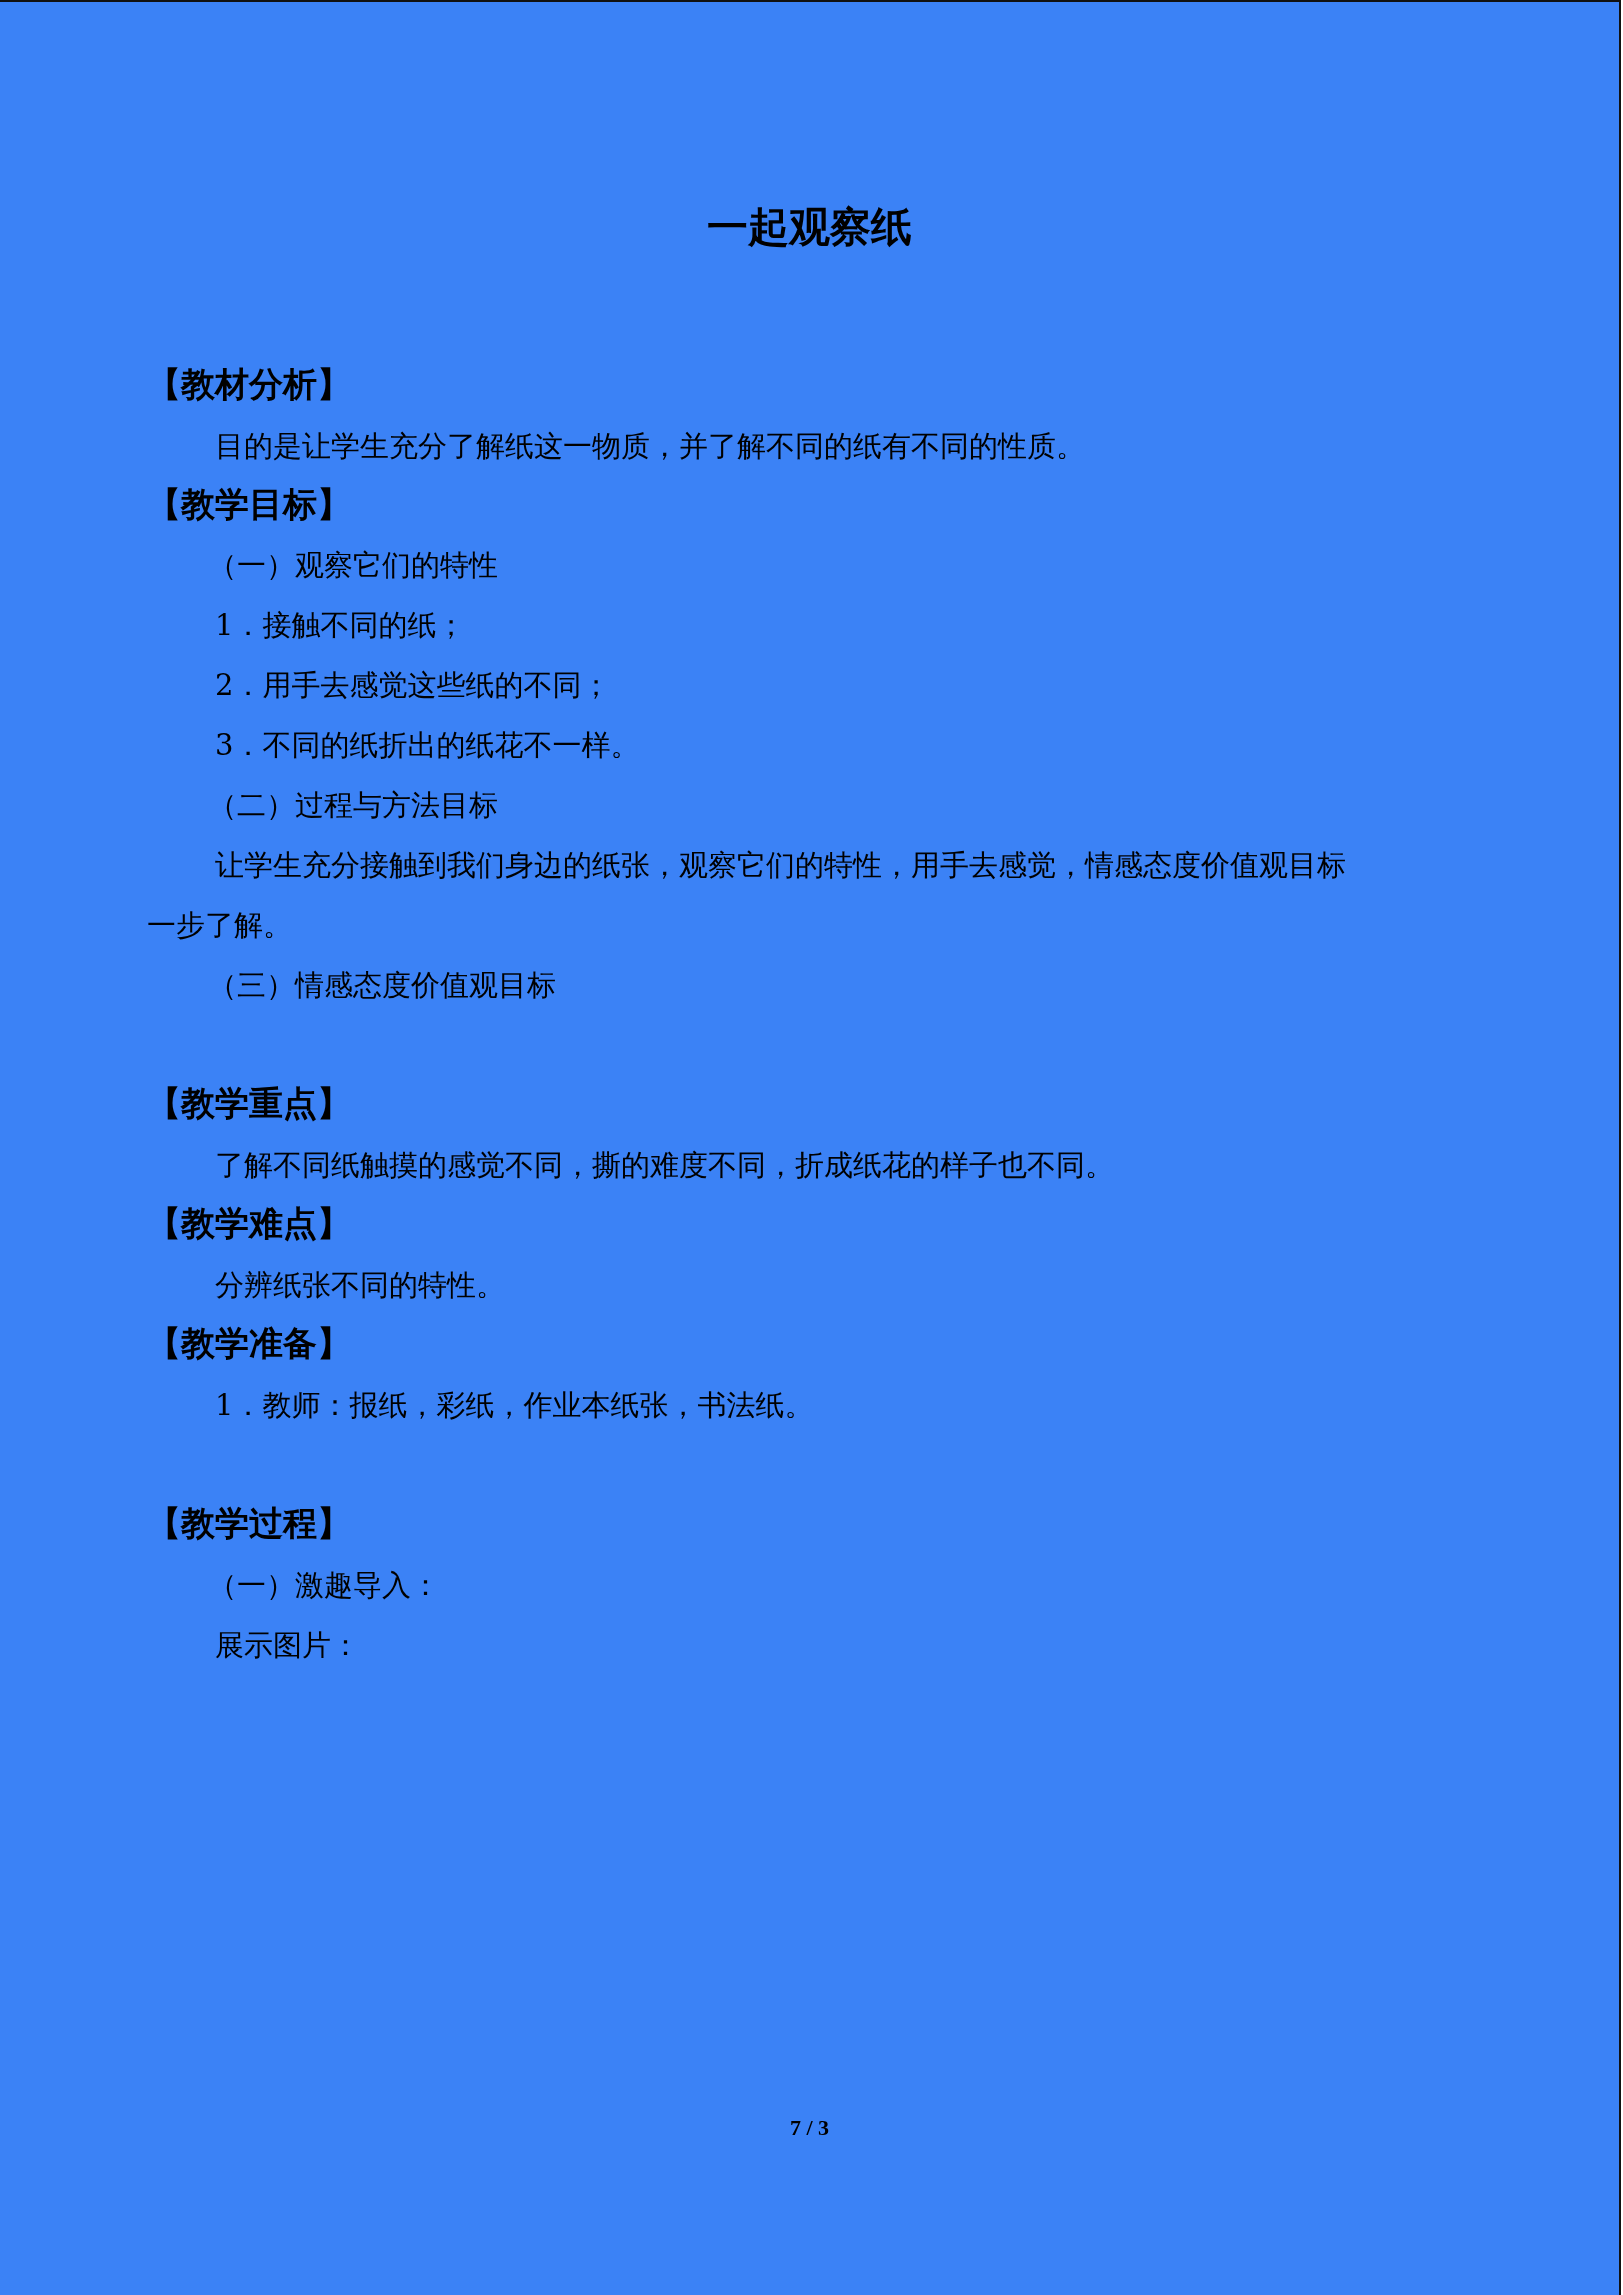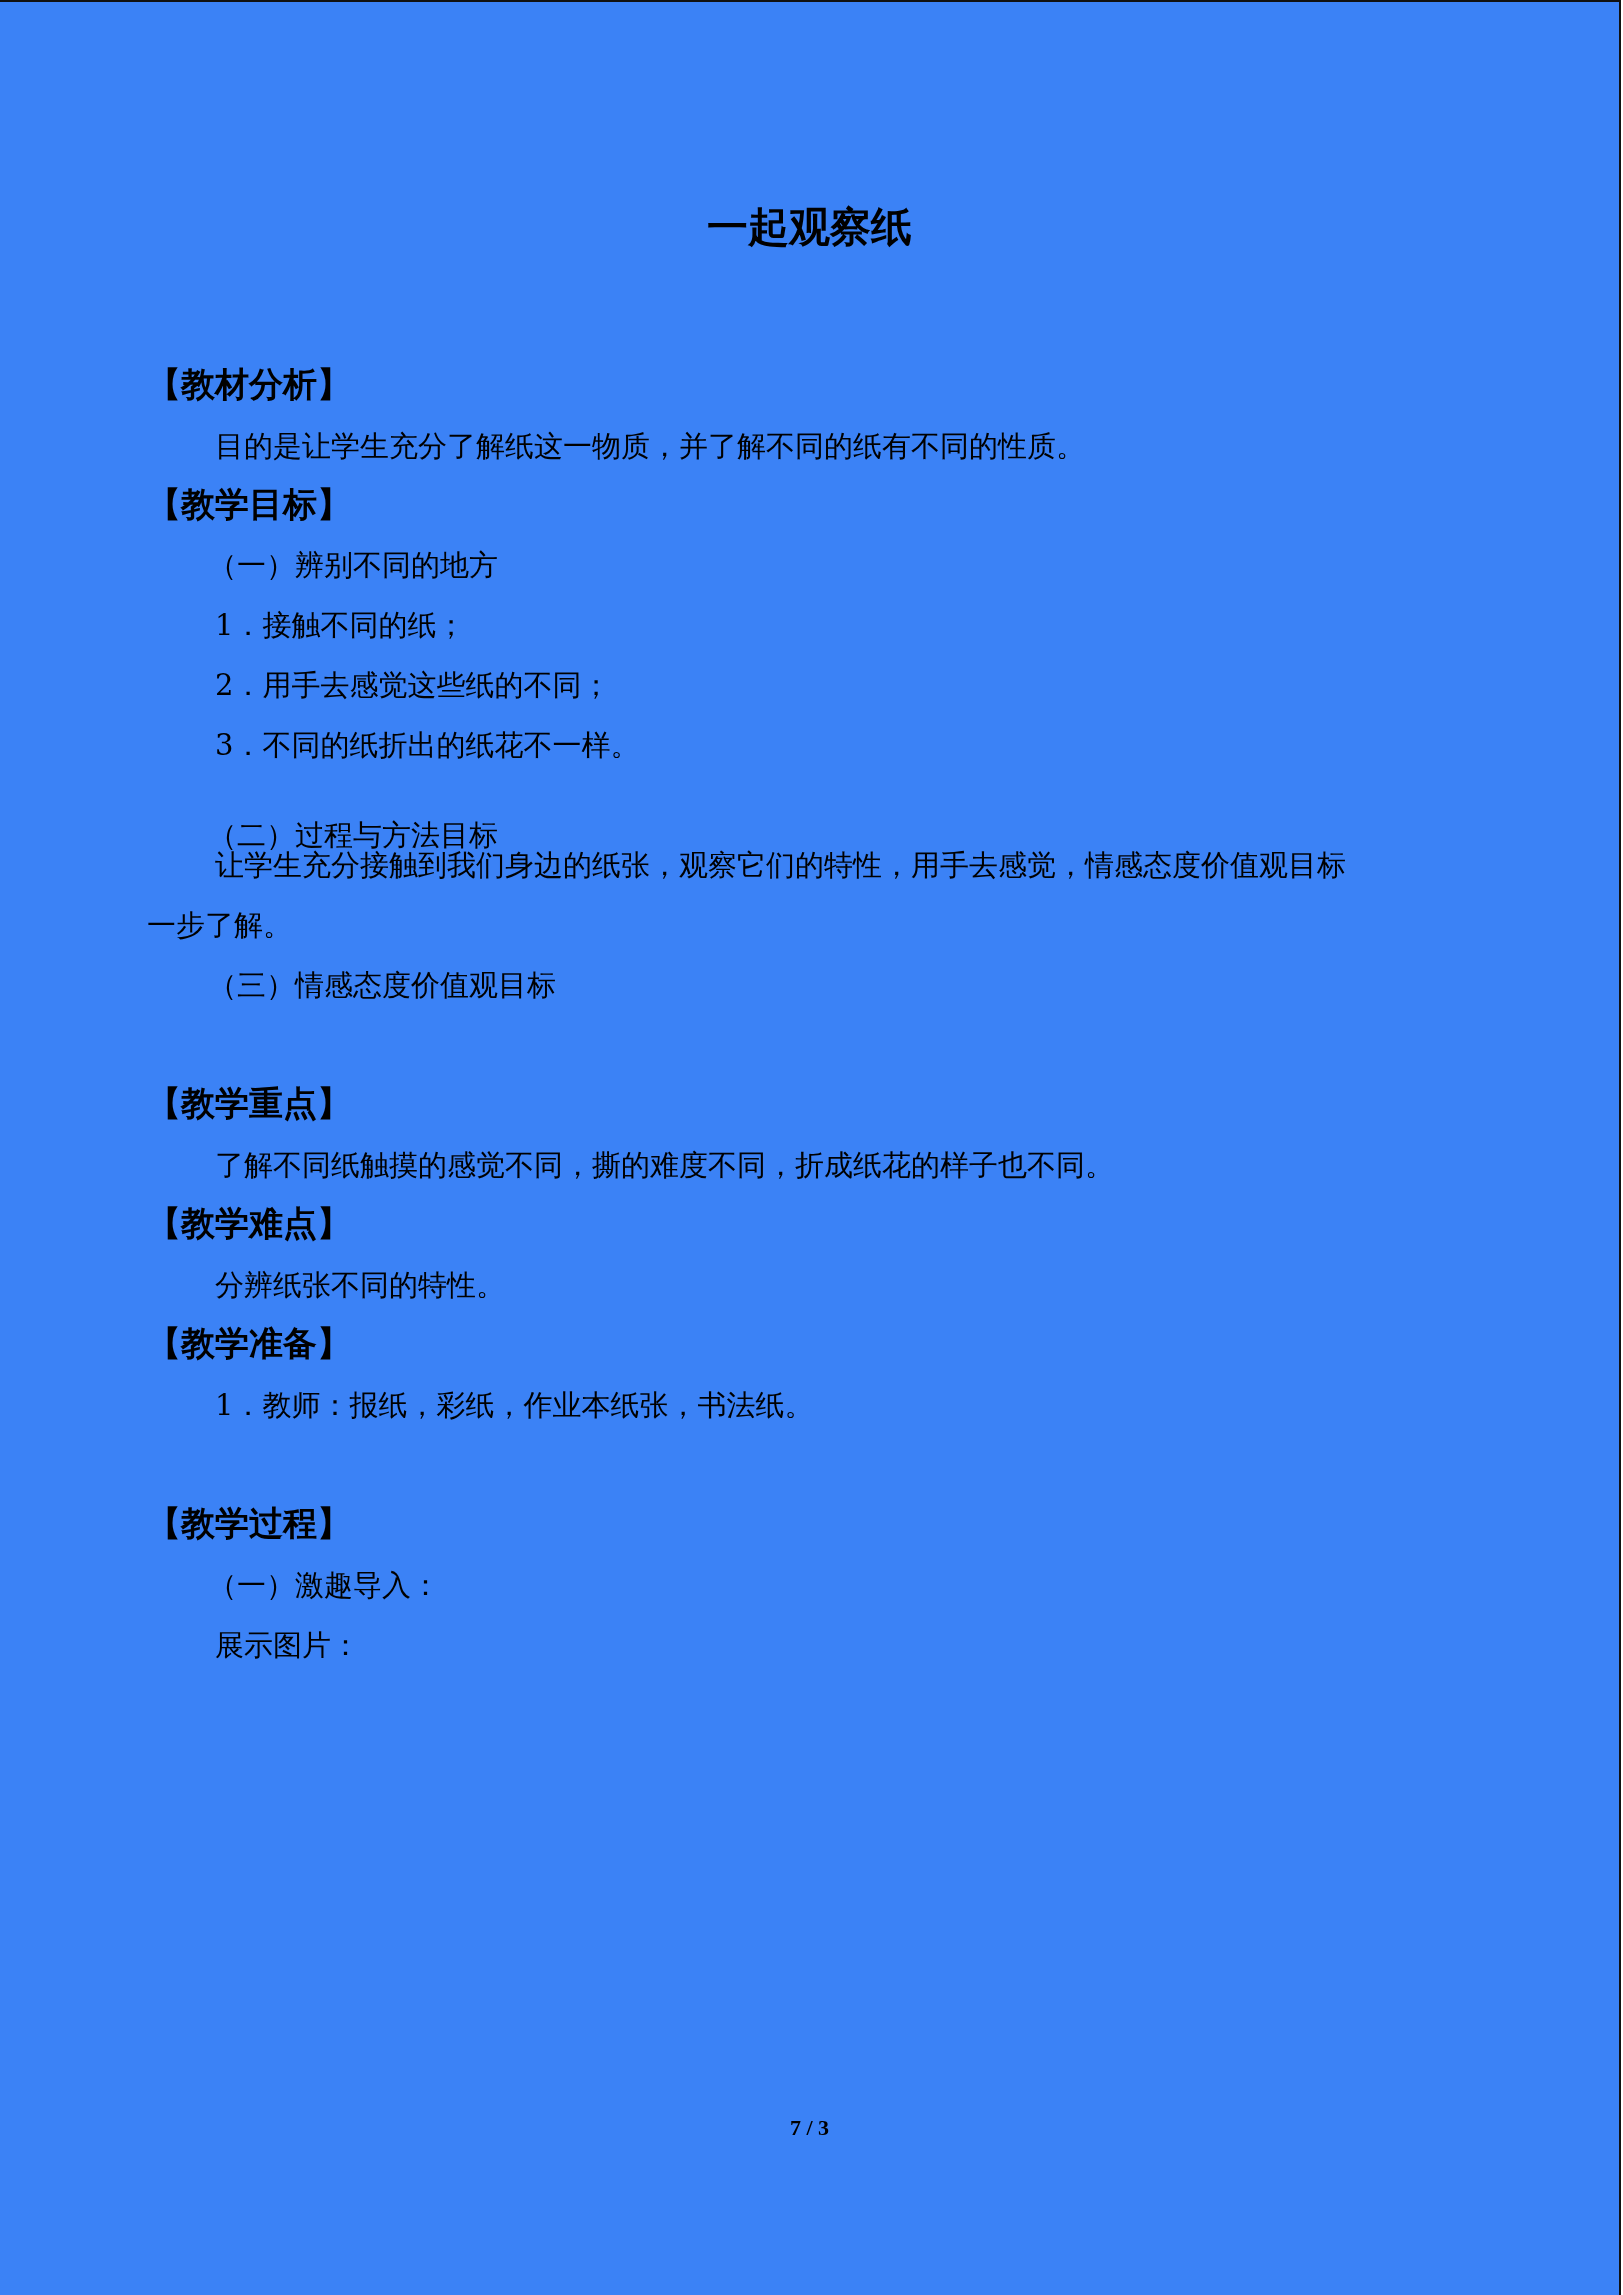--- a/index.html
+++ b/index.html
@@ -31,25 +31,25 @@
 <body>
 
 <div class="page">
 
   <div class="title">一起观察纸</div>
 
   <div class="line heading" style="top:358px">【教材分析】</div>
   <div class="line body-text indent" style="top:424px">目的是让学生充分了解纸这一物质，并了解不同的纸有不同的性质。</div>
 
   <div class="line heading" style="top:478px">【教学目标】</div>
-  <div class="line body-text" style="top:543px; left:208px">（一）辨别不同的地方</div>
+  <div class="line body-text" style="top:543px; left:208px">（一）观察它们的特性</div>
   <div class="line body-text indent" style="top:603px">1．接触不同的纸；</div>
   <div class="line body-text indent" style="top:663px">2．用手去感觉这些纸的不同；</div>
   <div class="line body-text indent" style="top:723px">3．不同的纸折出的纸花不一样。</div>
-  <div class="line body-text" style="top:813px; left:208px">（二）过程与方法目标</div>
+  <div class="line body-text" style="top:783px; left:208px">（二）过程与方法目标</div>
   <div class="line body-text indent" style="top:843px">让学生充分接触到我们身边的纸张，观察它们的特性，用手去感觉，情感态度价值观目标</div>
   <div class="line body-text cont" style="top:903px">一步了解。</div>
   <div class="line body-text" style="top:963px; left:208px">（三）情感态度价值观目标</div>
 
   <div class="line heading" style="top:1077px">【教学重点】</div>
   <div class="line body-text indent" style="top:1143px">了解不同纸触摸的感觉不同，撕的难度不同，折成纸花的样子也不同。</div>
 
   <div class="line heading" style="top:1197px">【教学难点】</div>
   <div class="line body-text indent" style="top:1263px">分辨纸张不同的特性。</div>
 

